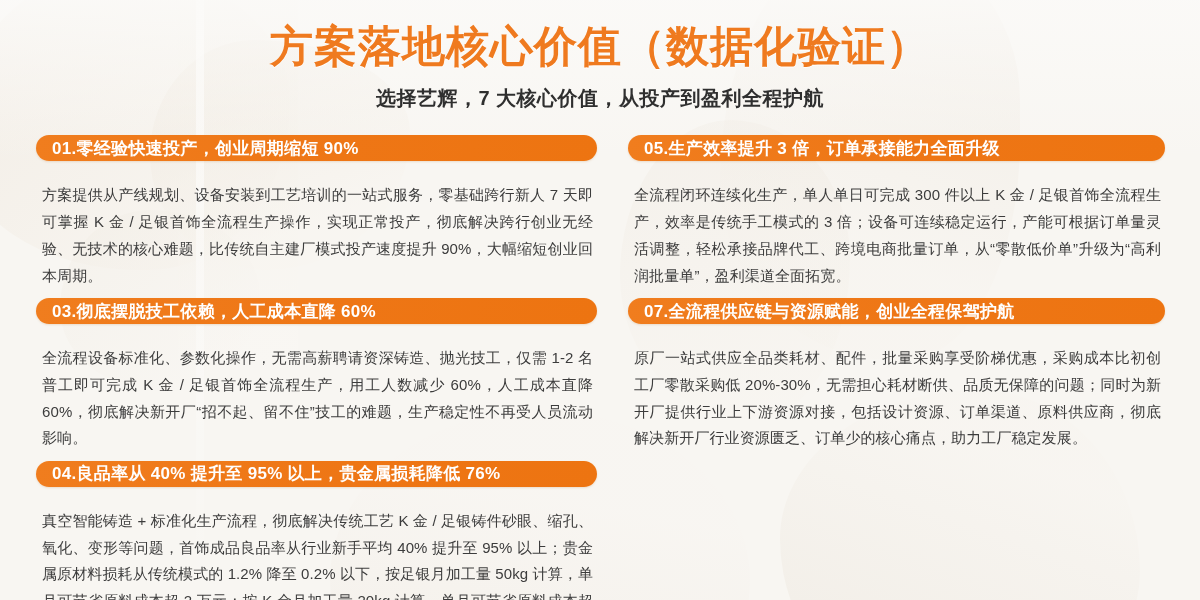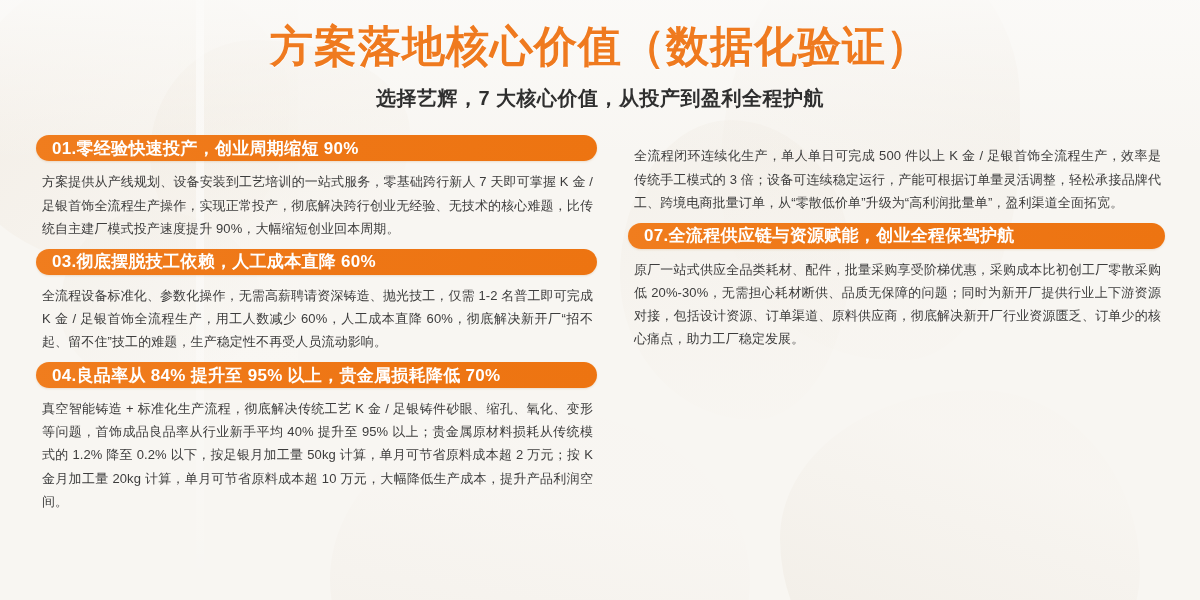--- a/index.html
+++ b/index.html
@@ -108,25 +108,26 @@
   .card-header-text {
     color:#ffffff;
     font-size:17px;
     font-weight:bold;
     letter-spacing:.3px;
     white-space:nowrap;
   }
 
   .card-body {
     padding:9px 4px 0 6px;
-    font-size:13px;
+    font-size:15px;
     line-height:1.78;
     color:#3c3c3c;
     text-align:justify;
     letter-spacing:.1px;
+    margin-top:12px;
   }
 </style>
 </head>
 <body>
 
 <div id="bg-layer">
   <div class="wm wm-a"></div>
   <div class="wm wm-c"></div>
   <div class="wm wm-b"></div>
   <div class="wm wm-h"></div>
@@ -157,31 +158,34 @@
 
     <div class="value-card">
       <div class="card-header">
         <span class="card-header-text">03.彻底摆脱技工依赖，人工成本直降 60%</span>
       </div>
       <div class="card-body">全流程设备标准化、参数化操作，无需高薪聘请资深铸造、抛光技工，仅需 1-2 名普工即可完成 K 金 / 足银首饰全流程生产，用工人数减少 60%，人工成本直降 60%，彻底解决新开厂“招不起、留不住”技工的难题，生产稳定性不再受人员流动影响。</div>
     </div>
 
     <div class="value-card">
       <div class="card-header">
-        <span class="card-header-text">04.良品率从 84% 提升至 95% 以上，贵金属损耗降低 70%</span>
+        <span class="card-header-text">04.良品率从 40% 提升至 95% 以上，贵金属损耗降低 76%</span>
       </div>
       <div class="card-body">真空智能铸造 + 标准化生产流程，彻底解决传统工艺 K 金 / 足银铸件砂眼、缩孔、氧化、变形等问题，首饰成品良品率从行业新手平均 40% 提升至 95% 以上；贵金属原材料损耗从传统模式的 1.2% 降至 0.2% 以下，按足银月加工量 50kg 计算，单月可节省原料成本超 2 万元；按 K 金月加工量 20kg 计算，单月可节省原料成本超 10 万元，大幅降低生产成本，提升产品利润空间。</div>
     </div>
 
   </div>
 
   <div class="card-column" id="column-right">
 
     <div class="value-card">
-      <div class="card-body">全流程闭环连续化生产，单人单日可完成 500 件以上 K 金 / 足银首饰全流程生产，效率是传统手工模式的 3 倍；设备可连续稳定运行，产能可根据订单量灵活调整，轻松承接品牌代工、跨境电商批量订单，从“零散低价单”升级为“高利润批量单”，盈利渠道全面拓宽。</div>
+      <div class="card-header">
+        <span class="card-header-text">05.生产效率提升 3 倍，订单承接能力全面升级</span>
+      </div>
+      <div class="card-body">全流程闭环连续化生产，单人单日可完成 300 件以上 K 金 / 足银首饰全流程生产，效率是传统手工模式的 3 倍；设备可连续稳定运行，产能可根据订单量灵活调整，轻松承接品牌代工、跨境电商批量订单，从“零散低价单”升级为“高利润批量单”，盈利渠道全面拓宽。</div>
     </div>
 
 
     <div class="value-card">
       <div class="card-header">
         <span class="card-header-text">07.全流程供应链与资源赋能，创业全程保驾护航</span>
       </div>
       <div class="card-body">原厂一站式供应全品类耗材、配件，批量采购享受阶梯优惠，采购成本比初创工厂零散采购低 20%-30%，无需担心耗材断供、品质无保障的问题；同时为新开厂提供行业上下游资源对接，包括设计资源、订单渠道、原料供应商，彻底解决新开厂行业资源匮乏、订单少的核心痛点，助力工厂稳定发展。</div>
     </div>
 

